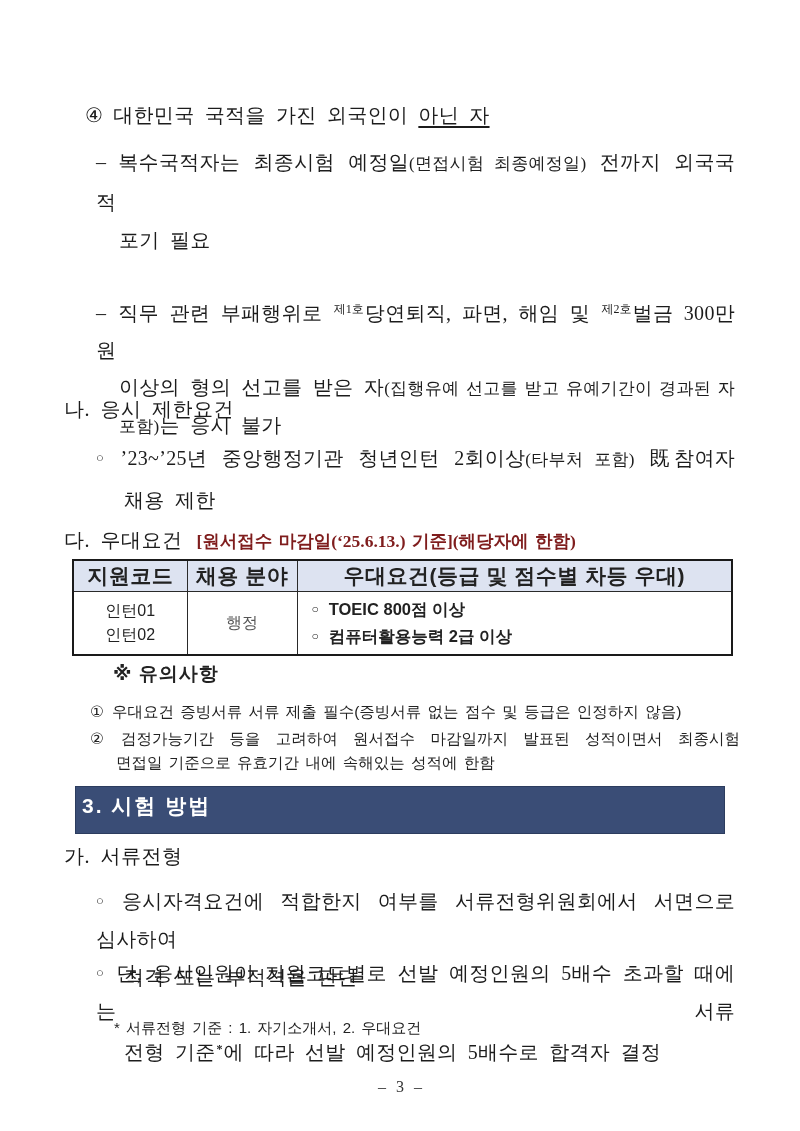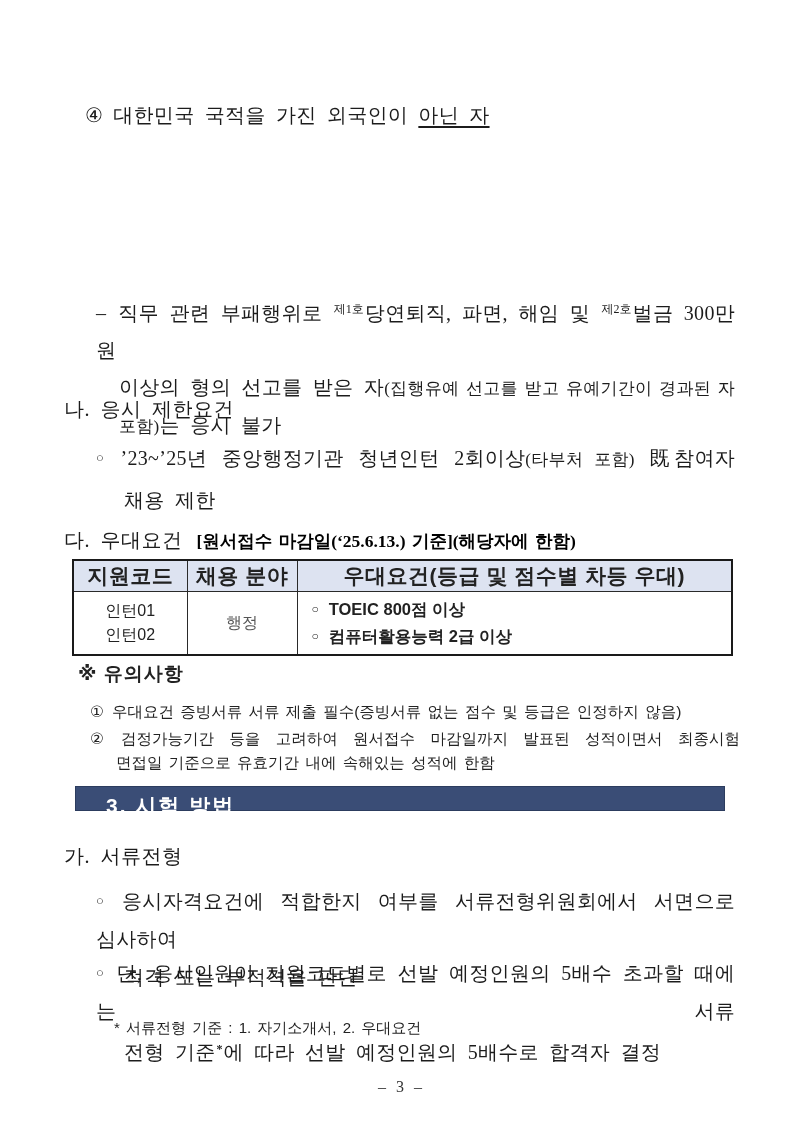--- a/index.html
+++ b/index.html
@@ -15,53 +15,57 @@
   .full { text-align:justify; text-align-last:justify; }
   .marker { margin-right:10px; }
   .dash { margin-right:12px; }
   .bullet { font-size:13px; vertical-align:3px; margin-right:12px; }
   .paren-small { font-size:17px; word-spacing:2px; }
   .sup { font-size:12px; vertical-align:7px; word-spacing:0; letter-spacing:0; margin:0 1px; }
   u { text-underline-offset:4px; }
   .indent1 { padding-left:23px; }
   .indent2 { padding-left:28px; }
   .heading { font-size:20px; word-spacing:5px; letter-spacing:0.5px; }
-  .blue-note { color:#000000; font-weight:bold; font-size:17.5px; word-spacing:2px; letter-spacing:0; margin-left:14px; }
+  .blue-note { color:#7f1d1d; font-weight:bold; font-size:17.5px; word-spacing:2px; letter-spacing:0; margin-left:14px; }
   table.pref { border-collapse:collapse; width:659px; table-layout:fixed; }
   table.pref th, table.pref td { border:1px solid #2a2a2a; }
   table.pref { border:2px solid #1a1a1a; }
   table.pref th {
     background:#dde3f1; font-size:21px; font-weight:bold; color:#222;
     height:28px; text-align:center; letter-spacing:0.5px;
   }
   td.codes { text-align:center; font-weight:normal; font-size:16px; line-height:24px; color:#222; }
   td.field { text-align:center; font-size:16px; color:#555; }
   td.benefits { padding:4px 0 4px 14px; font-size:16.5px; font-weight:bold; color:#222; }
   td.benefits .b-line { line-height:27px; }
   td.benefits .bullet { font-size:12px; vertical-align:2px; margin-right:10px; font-weight:normal; }
-  .notice-title { font-size:19px; font-weight:bold; letter-spacing:1px; color:#222; }
+  .notice-title { font-size:19px; font-weight:bold; letter-spacing:1px; color:#222;margin-left:35px; }
   .notice-item { font-size:15.5px; line-height:24px; word-spacing:2px; color:#222; }
   .notice-item .n-marker { margin-right:8px; }
   .banner {
     background:#3a4d76; border:1px solid #2c3c5e; color:#ffffff;
-    font-size:21px; font-weight:bold; line-height:37px; height:25px;
-    padding-left:30px; letter-spacing:2px; box-sizing:border-box;
+    font-size:21px; font-weight:bold; line-height:37px; height:48px;
+    padding-left:6px; letter-spacing:2px; box-sizing:border-box;
   }
   .footnote { font-size:15px; word-spacing:2px; color:#222; }
   .page-num { text-align:center; font-size:16px; word-spacing:6px; color:#333; }
 </style>
 </head>
 <body>
 
 <div class="page serif">
 
   <div class="blk body-text" style="top:102px;left:85px;width:610px;">
     <div class="line"><span class="marker">④</span><span>대한민국 국적을 가진 외국인이 </span><u>아닌 자</u></div>
   </div>
 
+  <div class="blk body-text" style="top:143px;left:96px;width:639px;line-height:38px;">
+    <div class="line full"><span class="dash">–</span><span>복수국적자는 최종시험 예정일</span><span class="paren-small">(면접시험 최종예정일)</span><span> 전까지 외국국적</span></div>
+    <div class="line indent1">포기 필요</div>
+  </div>
 
 
   <div class="blk body-text" style="top:291px;left:96px;width:639px;line-height:37px;">
     <div class="line full"><span class="dash">–</span><span>직무 관련 부패행위로 </span><span class="sup">제1호</span><span>당연퇴직, 파면, 해임 및 </span><span class="sup">제2호</span><span>벌금 </span><span>300</span><span>만원</span></div>
     <div class="line full indent1"><span>이상의 형의 선고를 받은 자</span><span class="paren-small">(집행유예 선고를 받고 유예기간이 경과된 자</span></div>
     <div class="line indent1"><span class="paren-small">포함)</span><span>는 응시 불가</span></div>
   </div>
 
   <div class="blk heading" style="top:396px;left:64px;">나. 응시 제한요건</div>
 

